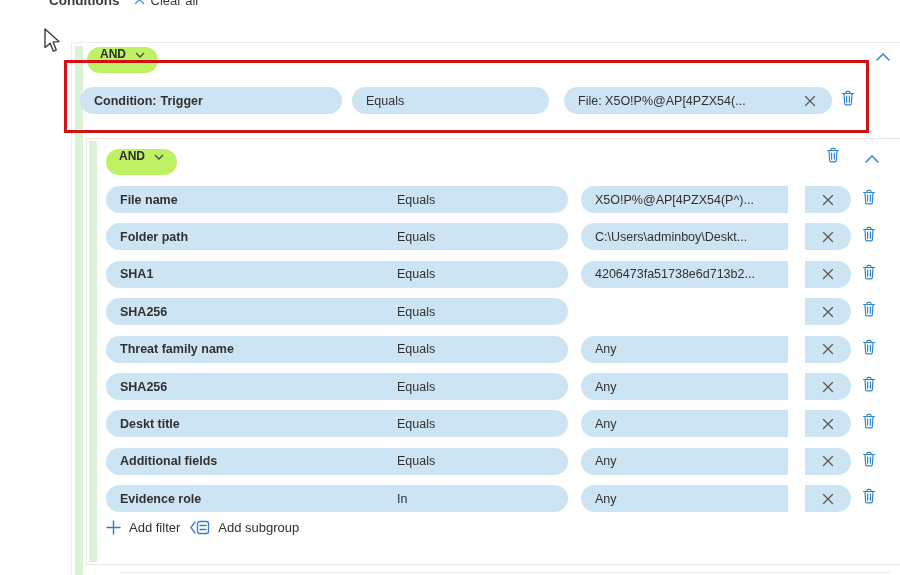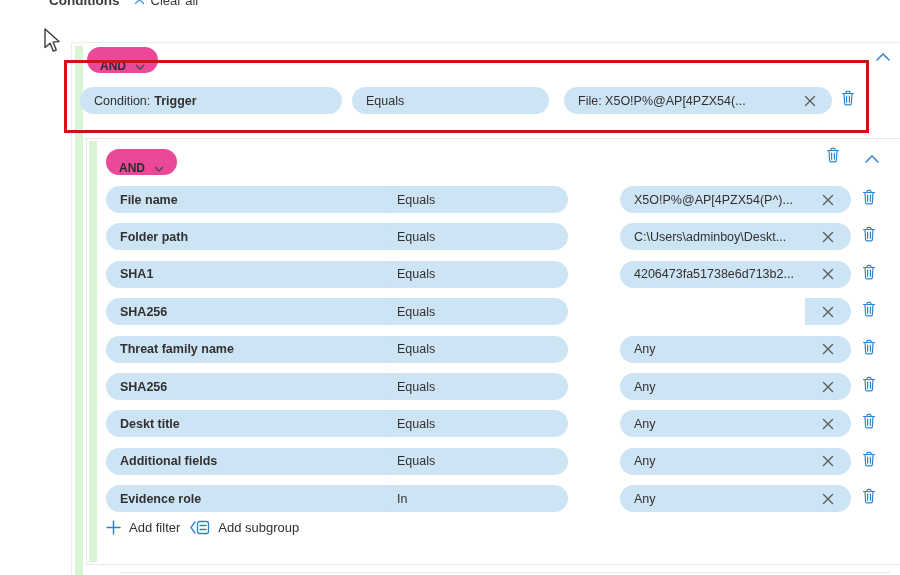--- a/index.html
+++ b/index.html
@@ -11,44 +11,44 @@
   
   .page-header { position:absolute; left:8px; top:-7px; display:flex; align-items:center; gap:14px; }
   .page-title { font-size:13.5px; font-weight:700; color:#3b3a39; }
   .clear-all { display:flex; align-items:center; gap:6px; background:none; border:none;
                font-family:inherit; font-size:13px; color:#3b3a39; cursor:pointer; }
   
   .outer-group { position:absolute; left:30px; top:42px; width:862px; height:545px;
                  background:#fff; border:1px solid #efedeb; }
   .green-bar { position:absolute; background:#dbf3d7; }
   .outer-bar { left:3px; top:3px; width:8px; height:537px; }
-  .and-pill { position:absolute; display:flex; align-items:flex-end; gap:9px;
-              height:26px; padding:0 13px; background:#ec4899; border:none; border-radius:13px;
+  .and-pill { position:absolute; display:flex; align-items:flex-start; gap:9px;
+              height:26px; padding:0 13px; background:#bef264; border:none; border-radius:13px;
               font-family:inherit; font-size:12px; font-weight:700; color:#2d2c2b; cursor:pointer; }
   .collapse-btn, .trash-btn, .x-pill-btn { background:none; border:none; cursor:pointer; padding:0; }
   
   .pill { position:absolute; height:27px; display:flex; align-items:center;
           background:#cde4f5; border-radius:13.5px; padding:0 14px;
           font-size:12.5px; color:#323130; white-space:nowrap; overflow:hidden; }
   .pill.value { border-radius:13.5px 0 0 13.5px; }
   .x-pill-btn { position:absolute; height:27px; background:#cde4f5;
                 border-radius:0 13.5px 13.5px 0; display:flex; align-items:center; justify-content:center; }
   .field-text { font-weight:700;text-align:right; }
   .op-text, .value-text { font-weight:400; }
-  .trigger-prefix { font-weight:400; margin-right:4px; }
+  .trigger-prefix { font-weight:700; margin-right:4px; }
   .trash-btn { position:absolute; }
   
   .nested-group { position:absolute; left:14px; top:95px; width:824px; height:427px;
                   background:#fff; border:1px solid #e8e6e4; }
   .nested-bar { left:2px; top:2px; width:8px; height:421px; }
   .row { position:absolute; left:0; width:100%; height:27px; }
   
   .row .pill.field { left:19px;  width:306px; }
   .row .pill.op    { left:296px; width:185px; }
-  .row .pill.value { left:533px; width:207px; }
+  .row .pill.value { left:494px; width:207px; }
   .row .x-pill-btn { left:718px; width:46px; }
   .row .trash-btn  { left:775px; top:3px; }
   
   .trigger-row { position:absolute; left:0; top:44px; width:100%; height:27px; }
   .trigger-row .pill.field { left:8px;   width:262px; }
   .trigger-row .pill.op    { left:280px; width:197px; }
   .trigger-row .pill.value { left:492px; width:223px; }
   .trigger-row .x-pill-btn { left:715px; width:45px; }
   .trigger-row .trash-btn  { left:769px; top:3px; }
   

